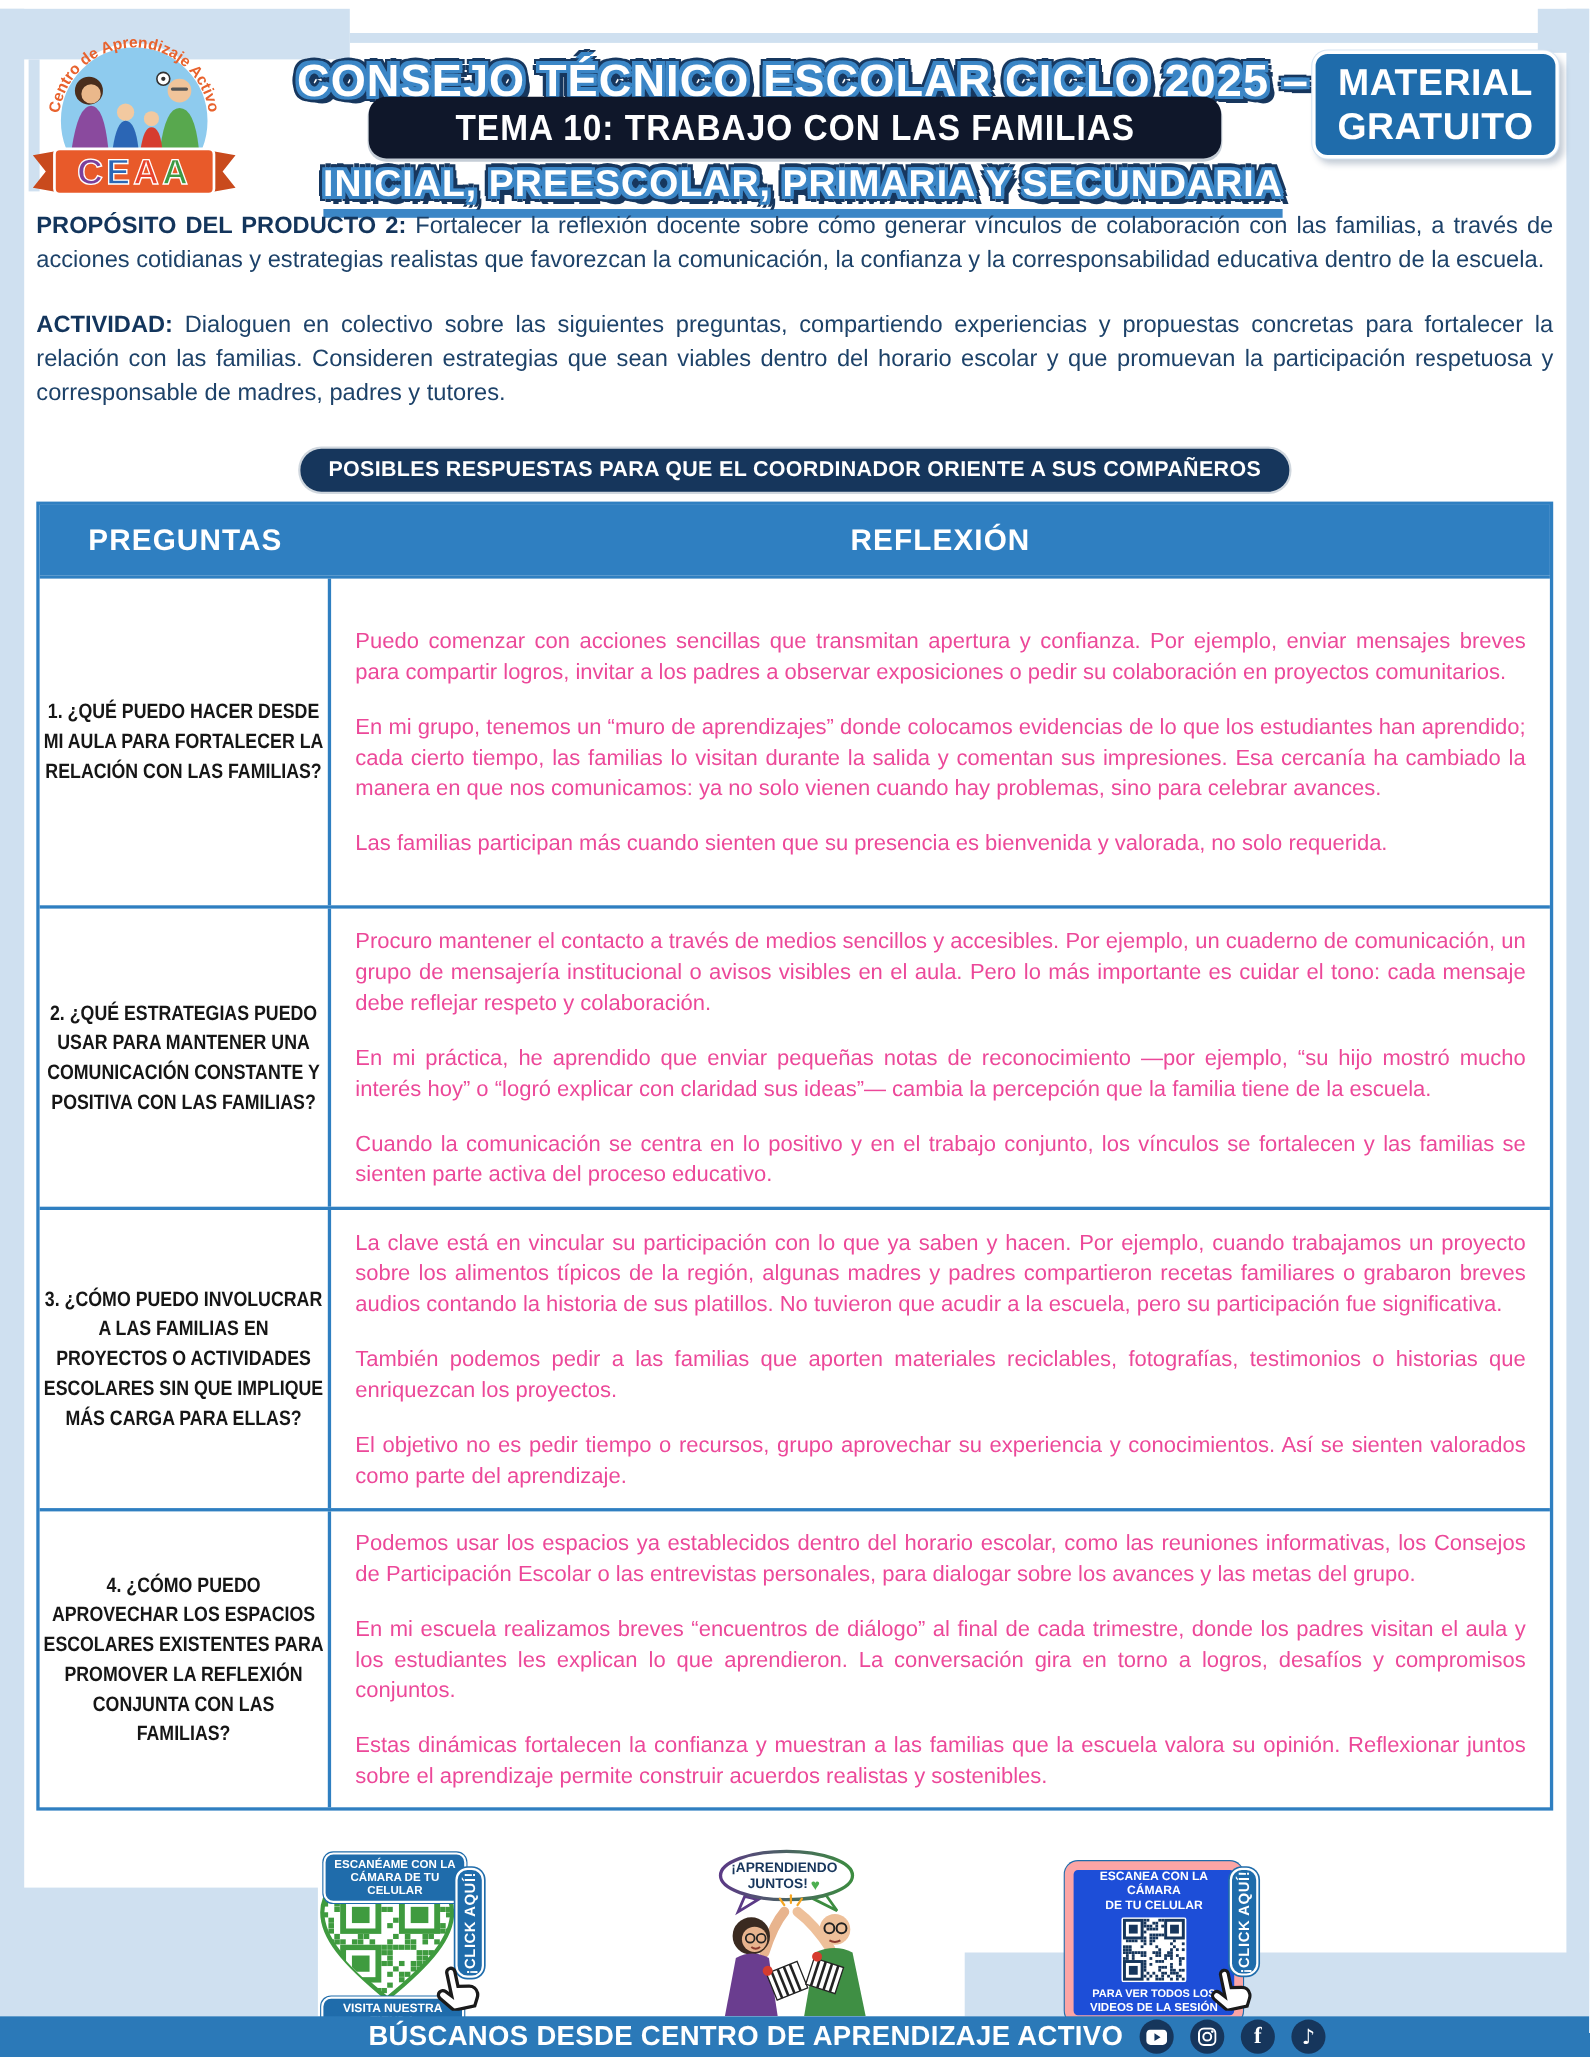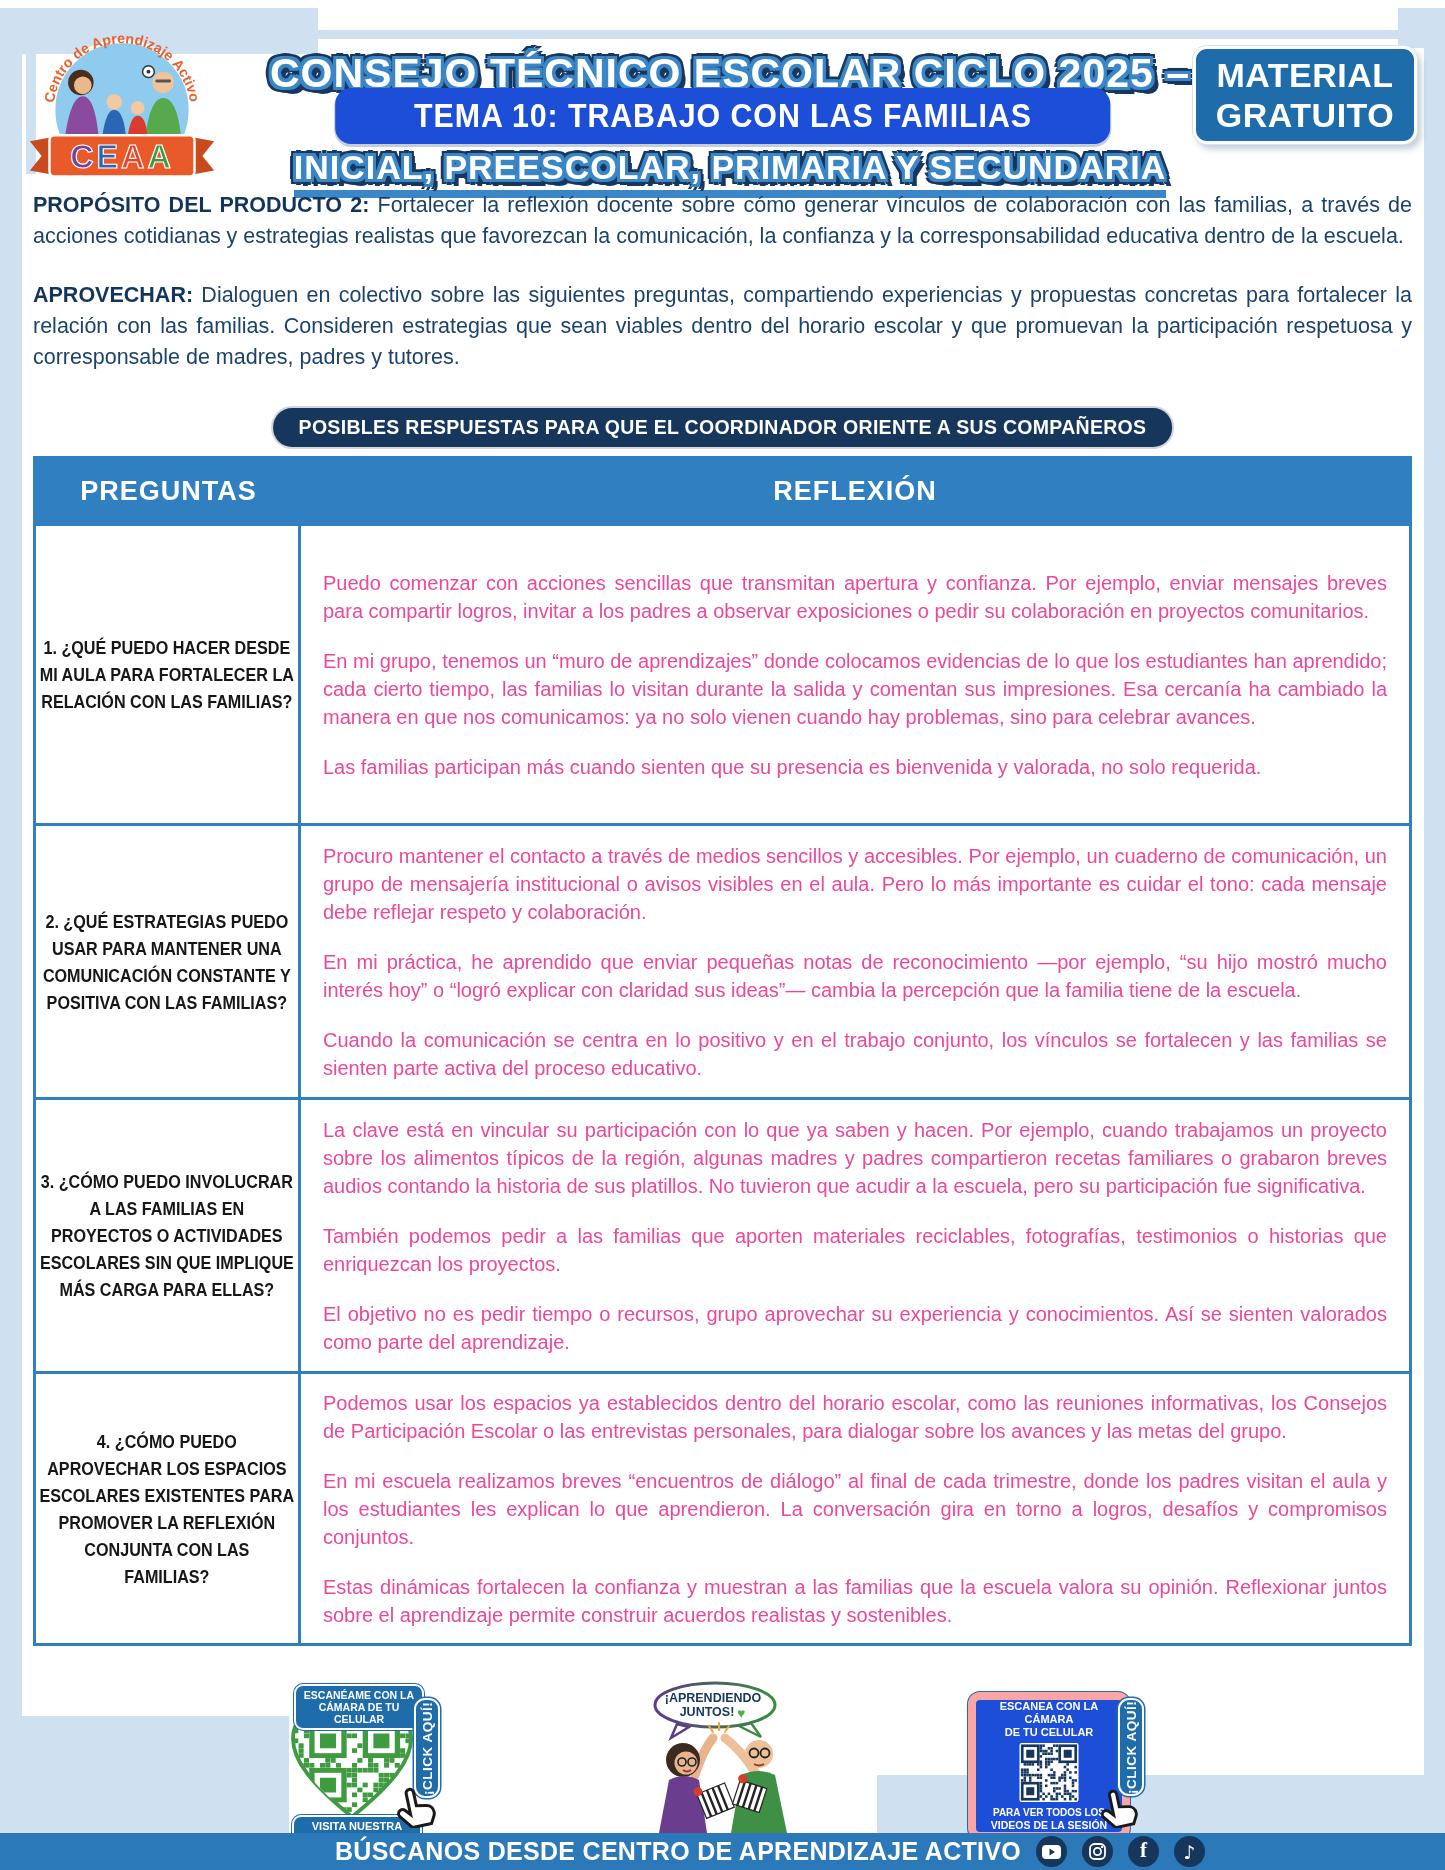--- a/index.html
+++ b/index.html
@@ -12,21 +12,21 @@
   .bubble{
     color:#fff;font-weight:bold;letter-spacing:1px;
     text-shadow:
       -3px -3px 0 #3b86c6, 3px -3px 0 #3b86c6, -3px 3px 0 #3b86c6, 3px 3px 0 #3b86c6,
       -3px 0 0 #3b86c6, 3px 0 0 #3b86c6, 0 -3px 0 #3b86c6, 0 3px 0 #3b86c6,
       -5px -5px 0 #17375e, 5px -5px 0 #17375e, -5px 5px 0 #17375e, 5px 5px 0 #17375e,
       -6px 0 0 #17375e, 6px 0 0 #17375e, 0 -6px 0 #17375e, 0 6px 0 #17375e,
       7px 7px 0 #17375e;
   }
   #title1{left:240px;top:50px;width:980px;text-align:center;font-size:41px;}
-  #tema-pill{left:50%;transform:translateX(-50%);top:88px;background:#1d4ed8;color:#fff;
+  #tema-pill{left:50%;transform:translateX(-50%);top:88px;background:#0f172a;color:#fff;
      border-radius:16px;padding:9px 52px;white-space:nowrap;box-shadow:0 2px 0 1px rgba(23,54,92,.25);}
   #tema-pill span{display:inline-block;font-size:33px;font-weight:bold;letter-spacing:1px;transform:scaleX(.92);}
   #title3{left:240px;top:148px;width:980px;text-align:center;font-size:34px;}
   #title3 .ul{display:inline-block;border-bottom:8px solid #3b86c6;padding-bottom:3px;}
   #free-badge{left:1193px;top:46px;width:218px;height:92px;background:#1f6cab;border:3px solid #fff;
      border-radius:14px;box-shadow:0 0 0 1px #d6e4f2,4px 5px 6px rgba(20,50,90,.25);
      display:flex;flex-direction:column;align-items:center;justify-content:center;color:#fff;
      font-weight:bold;font-size:34px;line-height:40px;letter-spacing:.5px;}
   
   #intro{left:33px;top:190px;width:1379px;color:#1d4269;}
@@ -126,21 +126,21 @@
   <div class="abs bubble" id="title3">
     <span class="ul">INICIAL, PREESCOLAR, PRIMARIA Y SECUNDARIA</span>
   </div>
   <div class="abs" id="free-badge">
     <span>MATERIAL</span>
     <span>GRATUITO</span>
   </div>
 
   <div class="abs" id="intro">
     <p><b>PROPÓSITO DEL PRODUCTO 2:</b><span> Fortalecer la reflexión docente sobre cómo generar vínculos de colaboración con las familias, a través de acciones cotidianas y estrategias realistas que favorezcan la comunicación, la confianza y la corresponsabilidad educativa dentro de la escuela.</span></p>
-    <p><b>APROVECHAR:</b><span> Dialoguen en colectivo sobre las siguientes preguntas, compartiendo experiencias y propuestas concretas para fortalecer la relación con las familias. Consideren estrategias que sean viables dentro del horario escolar y que promuevan la participación respetuosa y corresponsable de madres, padres y tutores.</span></p>
+    <p><b>ACTIVIDAD:</b><span> Dialoguen en colectivo sobre las siguientes preguntas, compartiendo experiencias y propuestas concretas para fortalecer la relación con las familias. Consideren estrategias que sean viables dentro del horario escolar y que promuevan la participación respetuosa y corresponsable de madres, padres y tutores.</span></p>
   </div>
 
   <div class="abs" id="banner">POSIBLES RESPUESTAS PARA QUE EL COORDINADOR ORIENTE A SUS COMPAÑEROS</div>
 
   <div class="abs" id="qa">
     <div class="thead">
       <div class="th">PREGUNTAS</div>
       <div class="th">REFLEXIÓN</div>
     </div>
     <div class="row r1">

